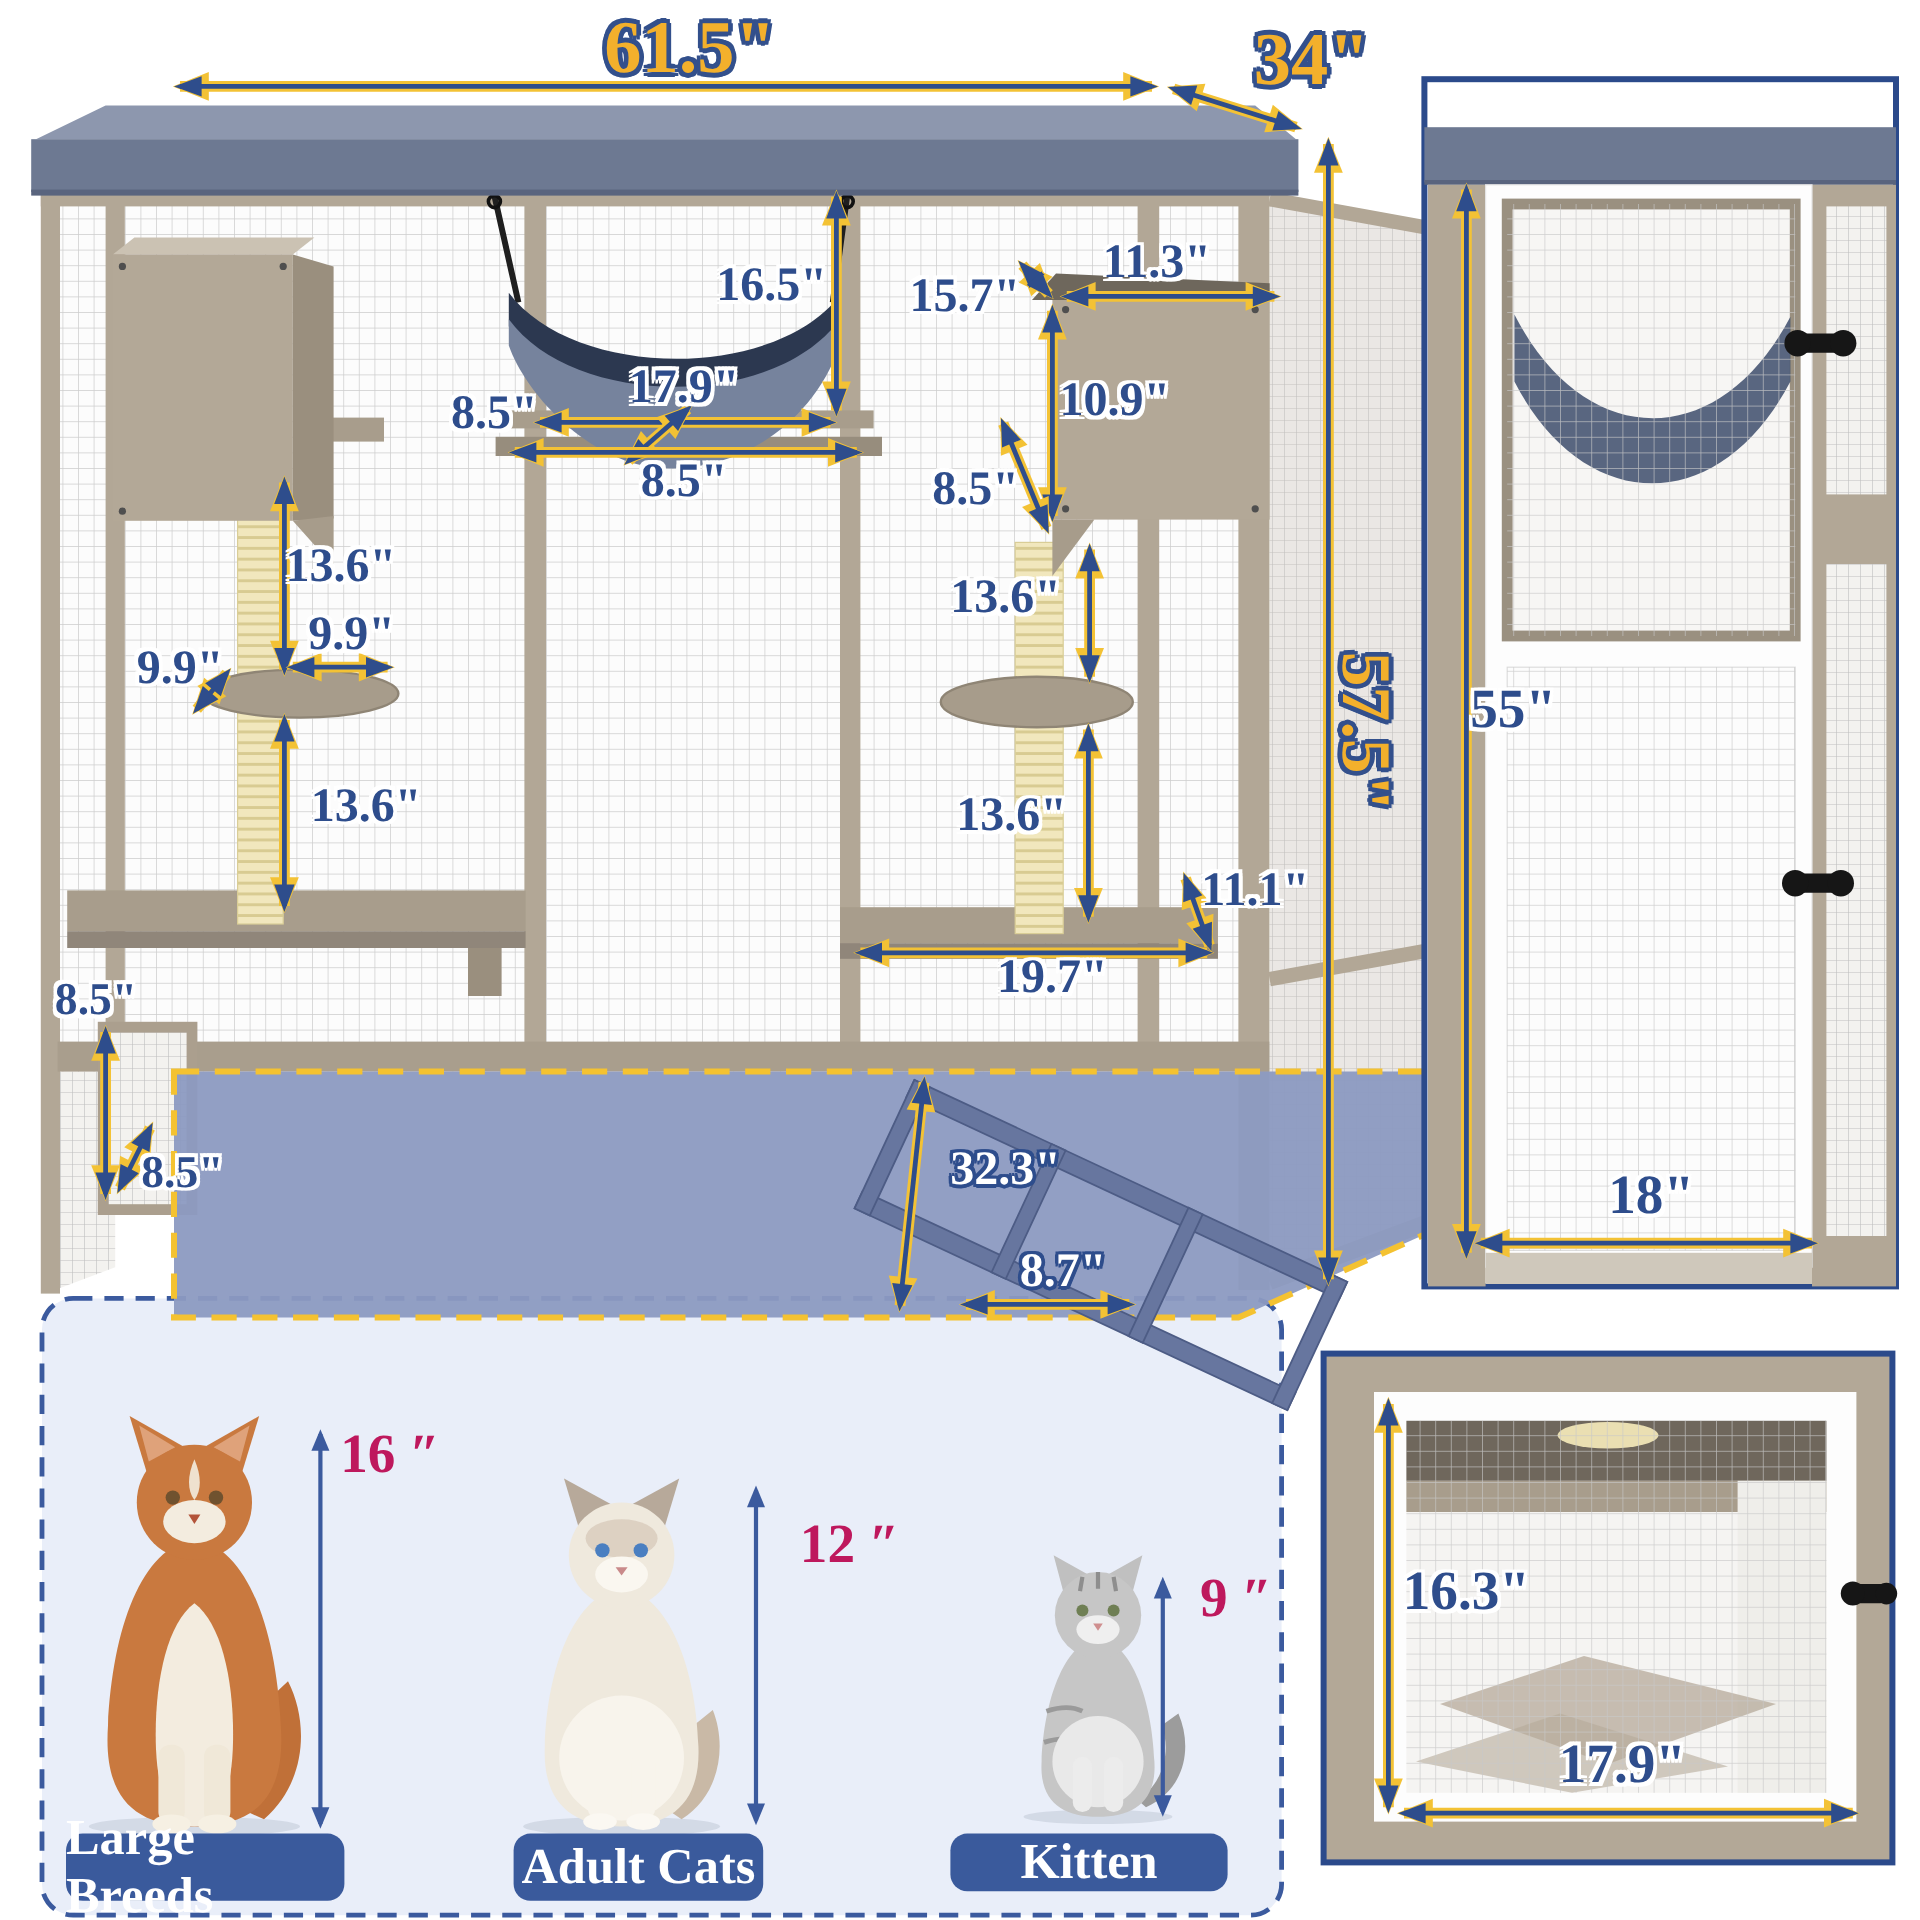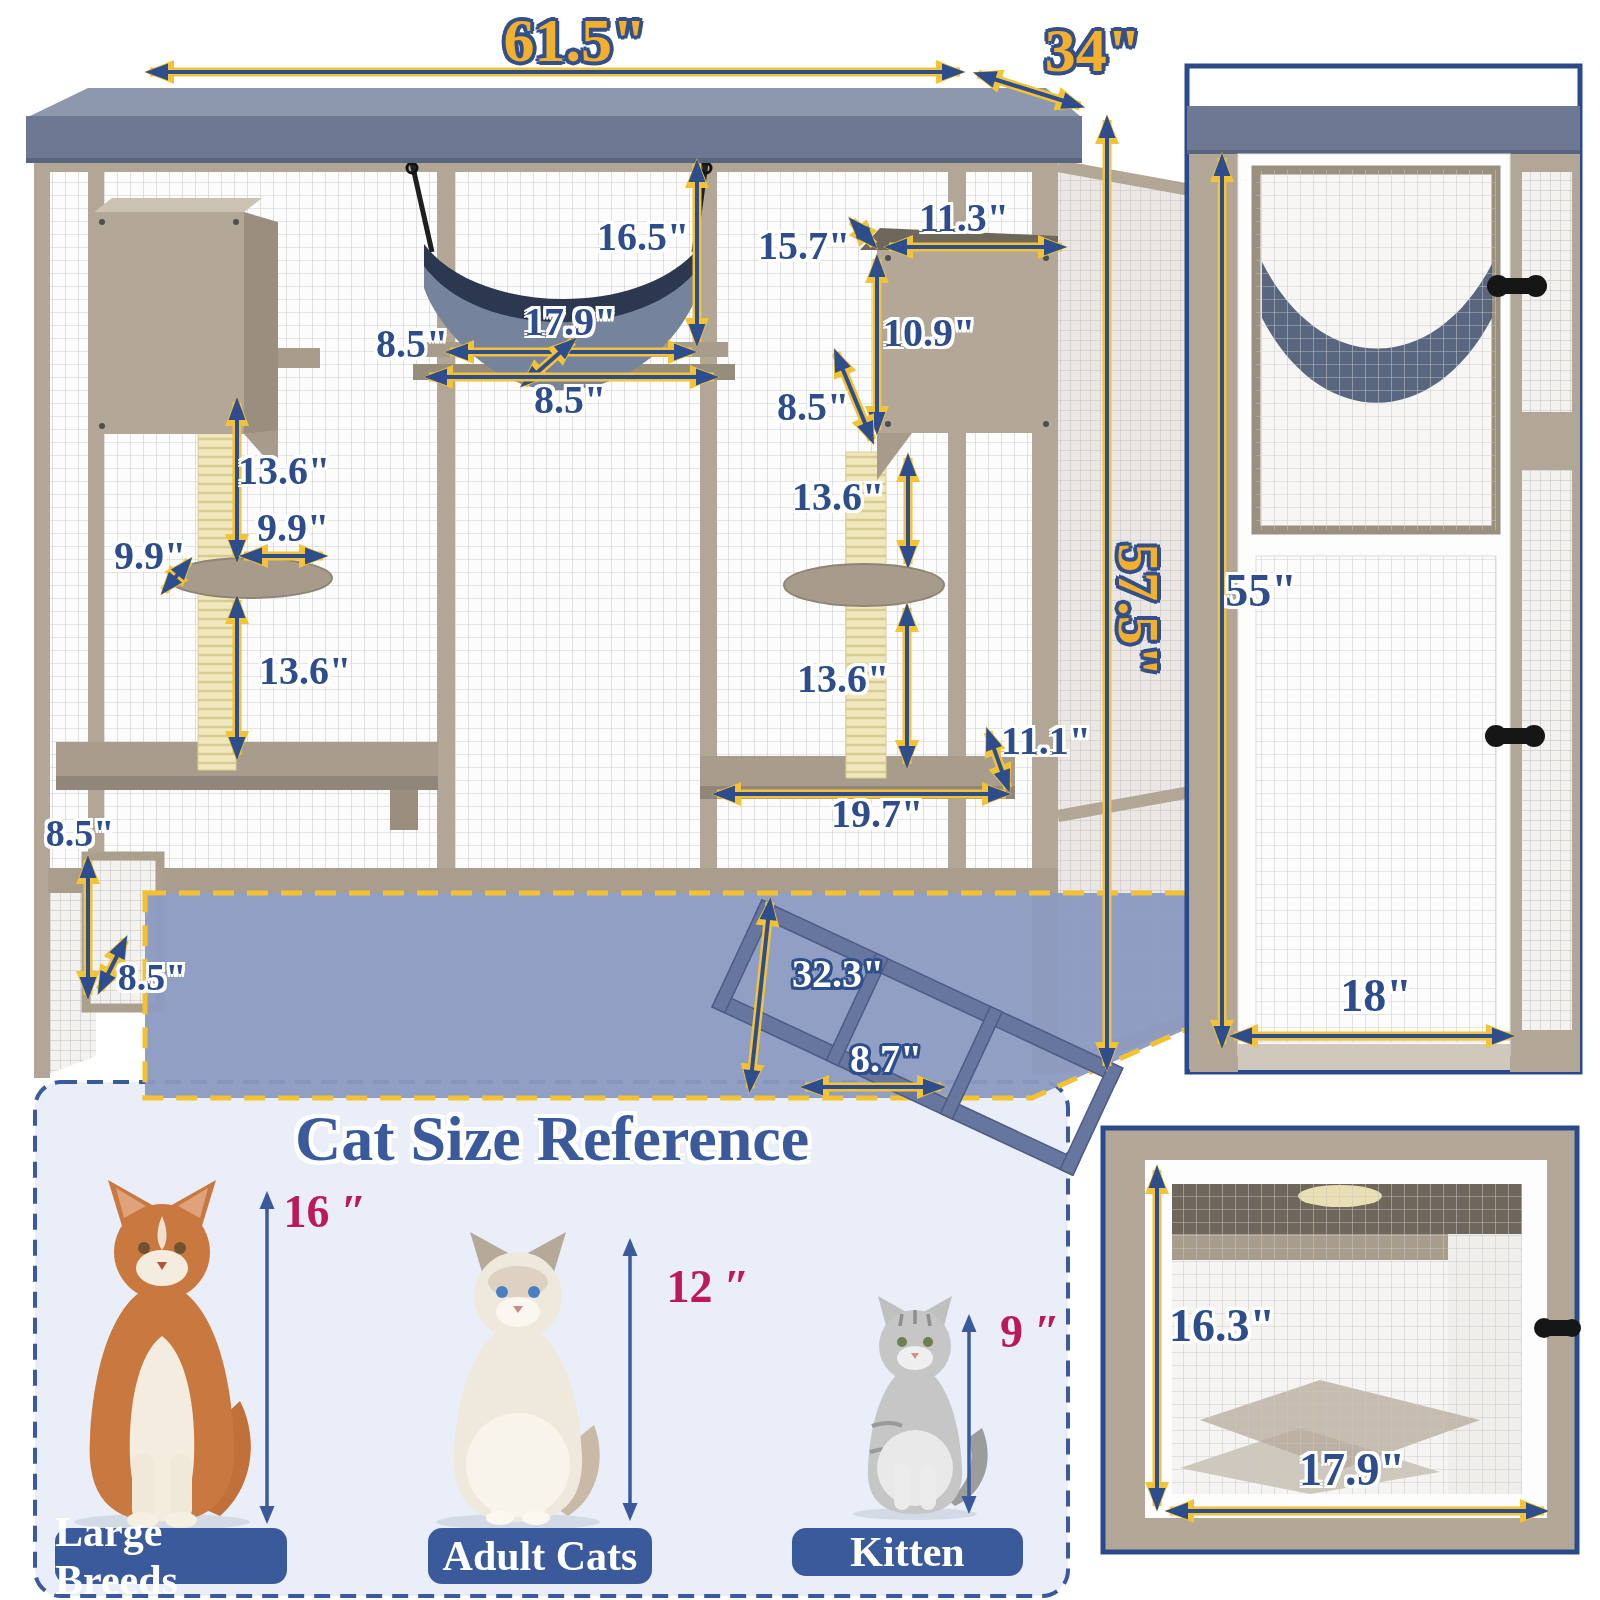--- a/index.html
+++ b/index.html
@@ -412,24 +412,22 @@
 
 <span class="lbl whiteFill" style="left:838px;top:974px;font-size:40px">32.3"</span>
 <span class="lbl whiteFill" style="left:886px;top:1059px;font-size:40px">8.7"</span>
 
 <span class="lbl navy" style="left:1261px;top:591px;font-size:46px">55"</span>
 <span class="lbl navy" style="left:1376px;top:996px;font-size:46px">18"</span>
 
 <span class="lbl navy" style="left:1222px;top:1326px;font-size:46px">16.3"</span>
 <span class="lbl navy" style="left:1352px;top:1470px;font-size:46px">17.9"</span>
 
-<span class="lbl" style="left:552px;top:1139px;font-size:64px;color:#3a5a9c;
-  text-shadow:-4px -4px 0 #fff,4px -4px 0 #fff,-4px 4px 0 #fff,4px 4px 0 #fff,-4px 0 0 #fff,4px 0 0 #fff,0 -4px 0 #fff,0 4px 0 #fff">Cat Size Reference</span>
 
 <span class="lbl plainNavy" style="left:325px;top:1212px;font-size:46px">16 ″</span>
 <span class="lbl plainNavy" style="left:708px;top:1287px;font-size:46px">12 ″</span>
 <span class="lbl plainNavy" style="left:1030px;top:1332px;font-size:46px">9 ″</span>
 
 <div class="cat-btn" style="left:55px;top:1528px;width:232px;height:56px;font-size:42px">Large Breeds</div>
-<div class="cat-btn" style="left:428px;top:1528px;width:224px;height:56px;font-size:42px">Adult Cats</div>
+<div class="cat-btn" style="left:428px;top:1528px;width:208px;height:56px;font-size:42px">Adult Cats</div>
 <div class="cat-btn" style="left:792px;top:1528px;width:231px;height:48px;font-size:42px">Kitten</div>
 
 </div>
 
 </body></html>

